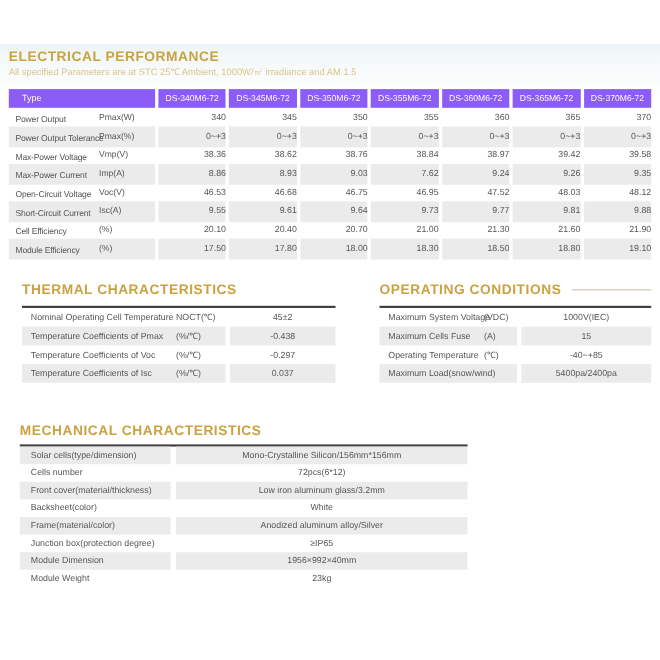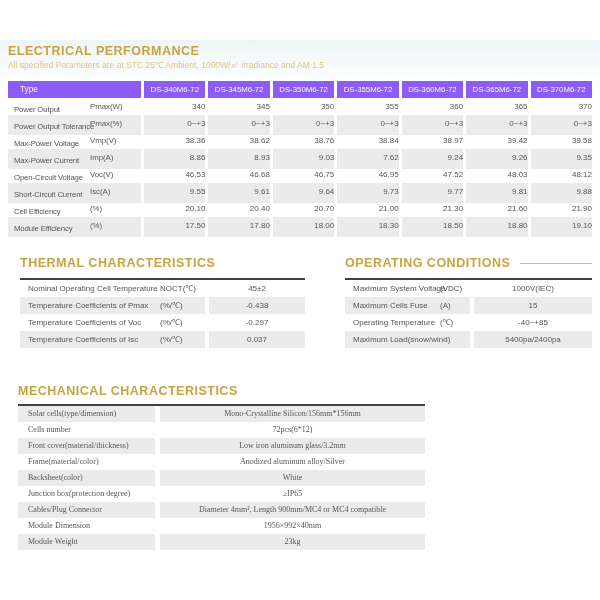--- a/index.html
+++ b/index.html
@@ -50,21 +50,21 @@
   #sec-thermal .stable { margin-top: 8px; }
   #thermal-table .srow { grid-template-columns: 185px 1fr; }
   #thermal-table .unit2 { left: 140px; }
 
   #sec-operating { left: 345px; top: 256px; width: 247px; }
   #sec-operating .stable { margin-top: 8px; }
   #operating-table .srow { grid-template-columns: 125px 1fr; }
   #operating-table .unit2 { left: 95px; }
 
   #sec-mechanical { left: 18px; top: 384px; width: 407px; }
-  #sec-mechanical .stable { margin-top: 6px; font-family: Liberation Serif, serif; }
+  #sec-mechanical .stable { margin-top: 6px; }
   #mechanical-table .srow { grid-template-columns: 137px 1fr; column-gap: 5px; height: 16px; line-height: 16px; }
   #mechanical-table .lcell { padding-left: 10px; }
 </style>
 </head>
 <body>
 
 <div class="page">
   <div class="top-tint"></div>
 
   <section class="sec" id="sec-electrical">
@@ -222,36 +222,32 @@
         </div>
         <div class="srow">
           <div class="cell lcell"><span class="lab2">Cells number</span></div>
           <div class="cell vcell">72pcs(6*12)</div>
         </div>
         <div class="srow">
           <div class="cell lcell"><span class="lab2">Front cover(material/thickness)</span></div>
           <div class="cell vcell">Low iron aluminum glass/3.2mm</div>
         </div>
         <div class="srow">
+          <div class="cell lcell"><span class="lab2">Backsheet(color)</span></div>
+          <div class="cell vcell">White</div>
+        </div>
+        <div class="srow">
           <div class="cell lcell"><span class="lab2">Frame(material/color)</span></div>
           <div class="cell vcell">Anodized aluminum alloy/Silver</div>
         </div>
         <div class="srow">
-          <div class="cell lcell"><span class="lab2">Backsheet(color)</span></div>
-          <div class="cell vcell">White</div>
-        </div>
-        <div class="srow">
           <div class="cell lcell"><span class="lab2">Junction box(protection degree)</span></div>
           <div class="cell vcell">≥IP65</div>
         </div>
         <div class="srow">
-          <div class="cell lcell"><span class="lab2">Cables/Plug Connector</span></div>
-          <div class="cell vcell">Diameter 4mm², Length 900mm/MC4 or MC4 compatible</div>
-        </div>
-        <div class="srow">
           <div class="cell lcell"><span class="lab2">Module Dimension</span></div>
           <div class="cell vcell">1956×992×40mm</div>
         </div>
         <div class="srow">
           <div class="cell lcell"><span class="lab2">Module Weight</span></div>
           <div class="cell vcell">23kg</div>
         </div>
       </div>
   </section>
 </div>

